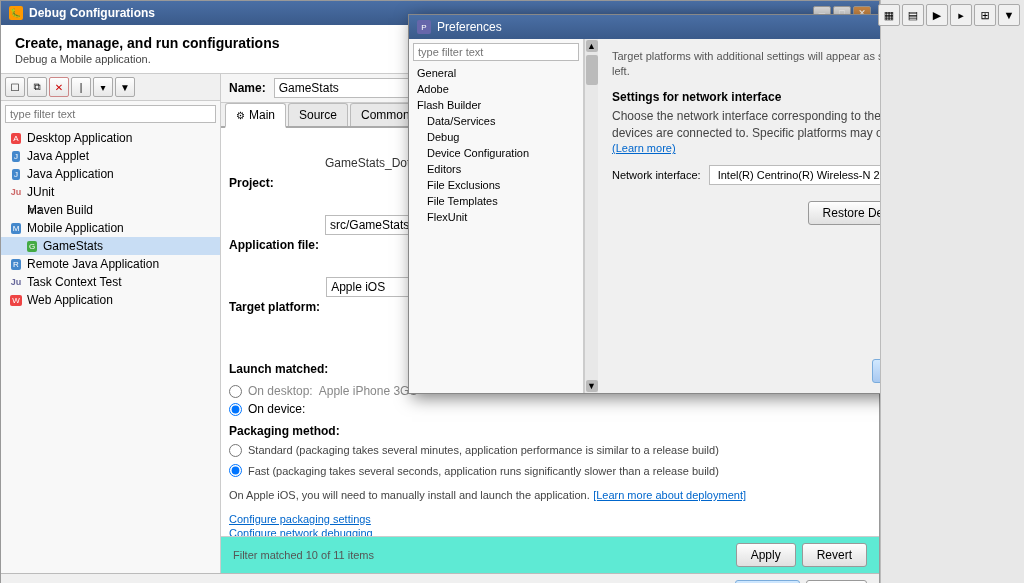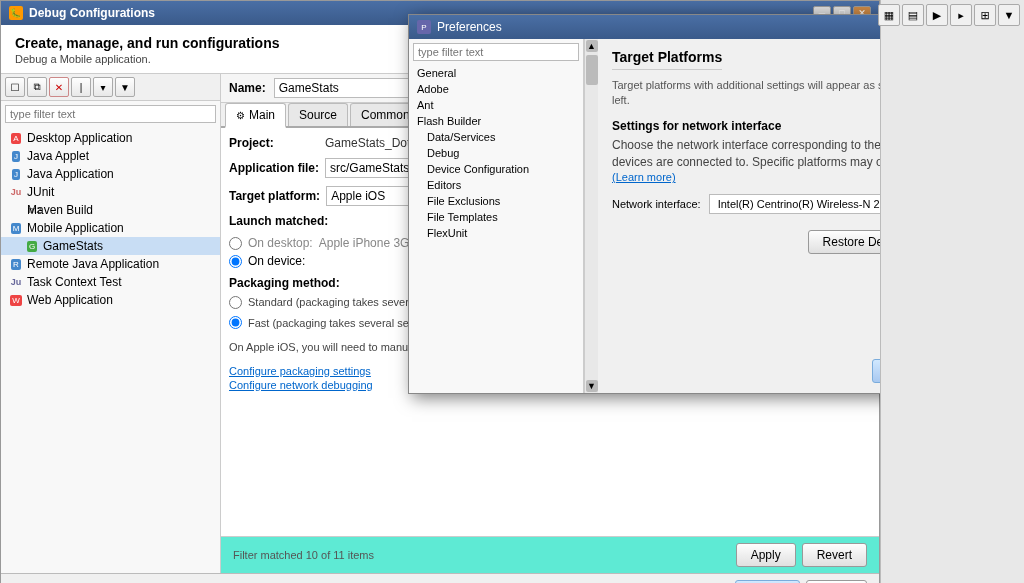--- a/index.html
+++ b/index.html
@@ -116,21 +116,21 @@
       cursor: pointer;
       font-size: 11px;
       display: flex; align-items: center; gap: 4px;
       margin-right: 2px;
       border-radius: 3px 3px 0 0;
     }
     .tab.active { background: white; border-bottom: 2px solid white; margin-bottom: -2px; }
     .tab-icon { font-size: 10px; }
     .main-content { padding: 8px; flex: 1; overflow-y: auto; background: white; }
     .form-row { display: flex; align-items: center; margin-bottom: 8px; gap: 6px; }
-    .form-label { font-weight: bold; min-width: 90px; }
+    .form-label { font-weight: bold; min-width: 90px; margin-top: 40px; }
     .form-value { color: #333; }
     .form-input { padding: 2px 4px; border: 1px solid #bbb; background: white; width: 200px; }
 
     .target-platform-row { display: flex; align-items: center; margin-bottom: 8px; }
     .launch-section { margin-top: 6px; }
     .radio-row { display: flex; align-items: center; gap: 6px; margin-bottom: 4px; }
     .radio-row input[type=radio] { margin: 0; }
     .radio-label { color: #888; }
     .package-section { margin-top: 8px; }
     .package-title { font-weight: bold; margin-bottom: 4px; }
@@ -434,47 +434,38 @@
       <div class="wc-btn close">✕</div>
     </div>
   </div>
   <div class="pref-body">
 
     <div class="pref-left">
       <input class="pref-filter" type="text" placeholder="type filter text" style="">
       <div class="pref-tree">
         <div class="pref-item">General</div>
         <div class="pref-item">Adobe</div>
-        <div class="pref-item">Ant</div>
         <div class="pref-item">Flash Builder</div>
         <div class="pref-item child">Data/Services</div>
         <div class="pref-item child">Debug</div>
         <div class="pref-item child">Device Configuration</div>
         <div class="pref-item child">Editors</div>
         <div class="pref-item child">File Exclusions</div>
         <div class="pref-item child">File Templates</div>
         <div class="pref-item child">FlexUnit</div>
       </div>
     </div>
 
     <div style="width:14px; background:#e8e8e8; border-left:1px solid #ccc; display:flex; flex-direction:column;">
       <div style="width:12px;height:12px;background:#bbb;margin:1px auto;border-radius:2px;text-align:center;font-size:9px;line-height:12px;">▲</div>
       <div style="width:12px;height:30px;background:#bbb;margin:2px auto;border-radius:2px;"></div>
       <div style="width:12px;height:12px;background:#bbb;margin:1px auto;border-radius:2px;margin-top:auto;text-align:center;font-size:9px;line-height:12px;">▼</div>
     </div>
 
     <div class="pref-right">
-      <div style="display:flex;justify-content:space-between;align-items:flex-start;">
-        <div class="pref-section-title">Target Platforms</div>
-        <div style="display:flex;gap:2px;">
-          <button class="pref-tb-btn">◁</button>
-          <button class="pref-tb-btn">▷</button>
-          <button class="pref-tb-btn">▼</button>
-        </div>
-      </div>
       <p class="pref-desc">Target platforms with additional settings will appear as subcategories on the left.</p>
       <div class="pref-net-section">Settings for network interface</div>
       <p class="pref-net-desc">
         <span>Choose the network interface corresponding to the network that your devices are connected to. Specific platforms may override this setting.</span>
         <span class="link-text">(Learn more)</span>
       </p>
       <div class="pref-net-row">
         <span class="pref-net-label">Network interface:</span>
         <select class="pref-net-select">
           <option>Intel(R) Centrino(R) Wireless-N 2230 (192.168.1.7)</option>

